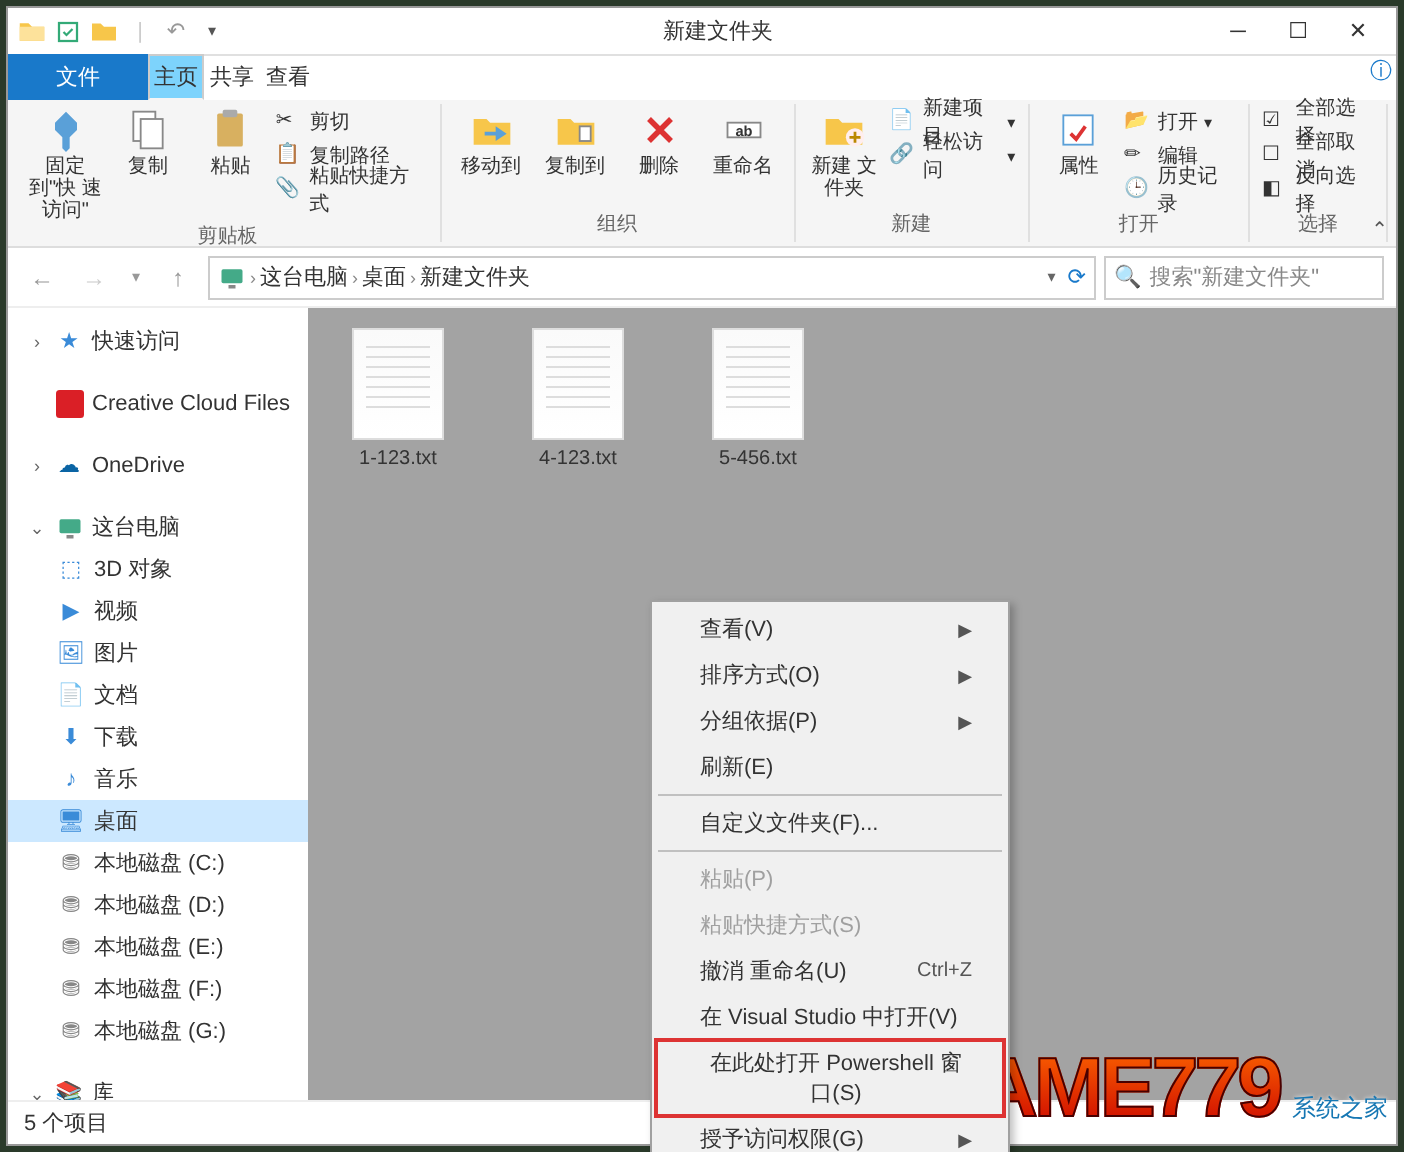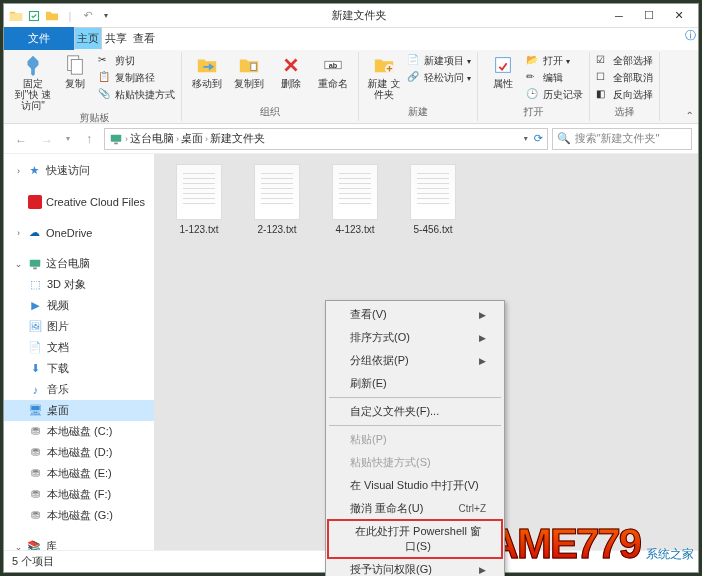--- a/index.html
+++ b/index.html
@@ -35,21 +35,21 @@
 .addressbar .crumbs .refresh { margin-left: auto; color: #1979ca; cursor: pointer; }
 .addressbar .search { width: 140px; border: 1px solid #ccc; height: 22px; display: flex; align-items: center; padding: 0 4px; font-size: 11px; color: #888; gap: 4px; }
 .body { flex: 1; display: flex; overflow: hidden; }
 .sidebar { width: 150px; overflow: auto; padding: 6px 0; font-size: 11px; }
 .sidebar .item { display: flex; align-items: center; gap: 4px; padding: 3px 4px 3px 10px; cursor: pointer; color: #333; }
 .sidebar .item.active { background: #cce8ff; }
 .sidebar .item .ico { width: 15px; height: 15px; display: flex; align-items: center; justify-content: center; font-size: 11px; }
 .sidebar .item.indent { padding-left: 24px; }
 .sidebar .expand { width: 9px; font-size: 9px; color: #666; text-align: center; }
 .sidebar .spacer { height: 10px; }
-.content { flex: 1; padding: 10px; display: flex; flex-wrap: wrap; align-content: flex-start; gap: 10px 8px; position: relative; background: #e5e5e5; }
+.content { flex: 1; padding: 10px; display: flex; flex-wrap: wrap; align-content: flex-start; gap: 10px 20px; position: relative; background: #a3a3a3; }
 .file { width: 70px; display: flex; flex-direction: column; align-items: center; gap: 4px; cursor: pointer; }
 .file .fic { width: 46px; height: 56px; border: 1px solid #ddd; background: linear-gradient(to bottom, #fafafa, #fff); position: relative; }
 .file .fic::before { content: ""; position: absolute; top: 8px; left: 6px; right: 6px; height: 1px; background: #ddd; box-shadow: 0 5px 0 #ddd, 0 10px 0 #ddd, 0 15px 0 #ddd, 0 20px 0 #ddd, 0 25px 0 #ddd, 0 30px 0 #ddd; }
 .file .fname { font-size: 10px; color: #333; text-align: center; }
 .ctxmenu { position: absolute; left: 325px; top: 300px; width: 180px; background: #f0f0f0; border: 1px solid #a0a0a0; box-shadow: 2px 2px 4px rgba(0,0,0,0.25); padding: 2px; font-size: 11px; z-index: 100; }
 .ctxmenu .mitem { display: flex; align-items: center; justify-content: space-between; padding: 4px 16px 4px 22px; cursor: pointer; color: #333; text-align: center; }
 .ctxmenu .mitem.disabled { color: #a0a0a0; cursor: default; }
 .ctxmenu .mitem .arrow { font-size: 9px; color: #555; }
 .ctxmenu .mitem .shortcut { color: #555; font-size: 10px; }
 .ctxmenu .sep { height: 1px; background: #c0c0c0; margin: 2px 1px; }
@@ -117,20 +117,29 @@
 速访问"</div>
         </div>
         <div class="big-btn">
           <div class="ico">
               <svg width="22" height="22" viewBox="0 0 24 24">
                 <rect x="4" y="2" width="12" height="16" fill="#fff" stroke="#888"></rect>
                 <rect x="8" y="6" width="12" height="16" fill="#fff" stroke="#888"></rect>
               </svg>
             </div>
           <div class="lbl">复制</div>
+        </div>
+        <div class="big-btn">
+          <div class="ico">
+              <svg width="22" height="22" viewBox="0 0 24 24">
+                <rect x="5" y="3" width="14" height="18" fill="#d8b060" rx="1"></rect>
+                <rect x="8" y="1" width="8" height="4" fill="#aaa" rx="1"></rect>
+              </svg>
+            </div>
+          <div class="lbl">粘贴</div>
         </div>
         <div class="small-list">
           <div class="small-item">
               <span class="ico">✂</span>
               <span>剪切</span>
             </div>
           <div class="small-item">
               <span class="ico">📋</span>
               <span>复制路径</span>
             </div>
@@ -383,24 +392,20 @@
 
     </div>
 
     <div class="content">
       <div class="file">
           <div class="fic"></div>
           <div class="fname">1-123.txt</div>
         </div>
       <div class="file">
           <div class="fic"></div>
-          <div class="fname">2-123.txt</div>
-        </div>
-      <div class="file">
-          <div class="fic"></div>
           <div class="fname">4-123.txt</div>
         </div>
       <div class="file">
           <div class="fic"></div>
           <div class="fname">5-456.txt</div>
         </div>
     </div>
   </div>
 
   <div class="statusbar">
@@ -429,25 +434,25 @@
       <span>自定义文件夹(F)...</span>
     </div>
   <div class="sep"></div>
   <div class="mitem disabled">
       <span>粘贴(P)</span>
     </div>
   <div class="mitem disabled">
       <span>粘贴快捷方式(S)</span>
     </div>
   <div class="mitem">
-      <span>在 Visual Studio 中打开(V)</span>
-    </div>
-  <div class="mitem">
       <span>撤消 重命名(U)</span>
       <span class="shortcut">Ctrl+Z</span>
+    </div>
+  <div class="mitem">
+      <span>在 Visual Studio 中打开(V)</span>
     </div>
   <div class="mitem highlight">
       <span>在此处打开 Powershell 窗口(S)</span>
     </div>
   <div class="mitem">
       <span>授予访问权限(G)</span>
       <span class="arrow">▶</span>
     </div>
 
 </div>

